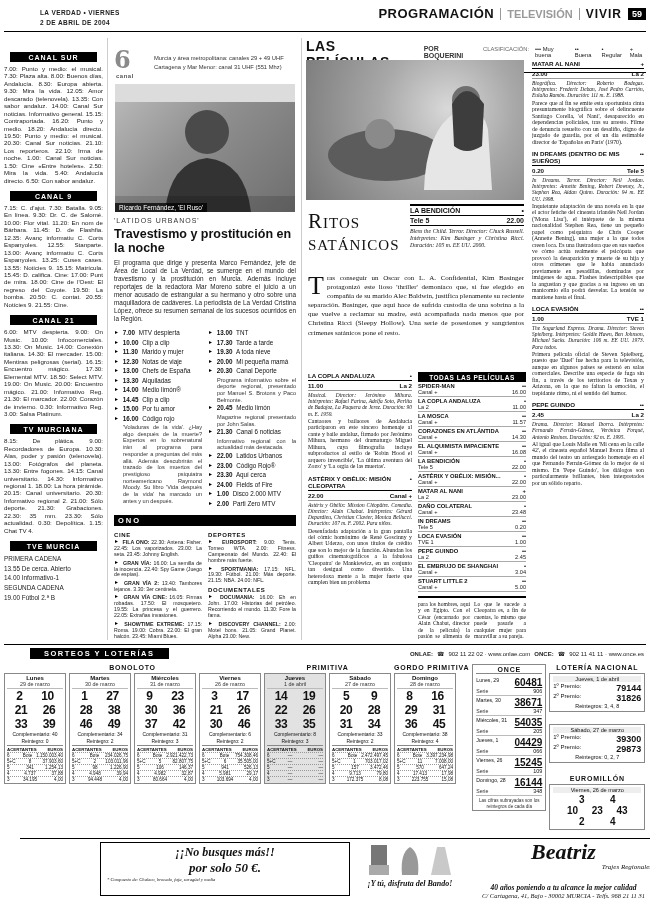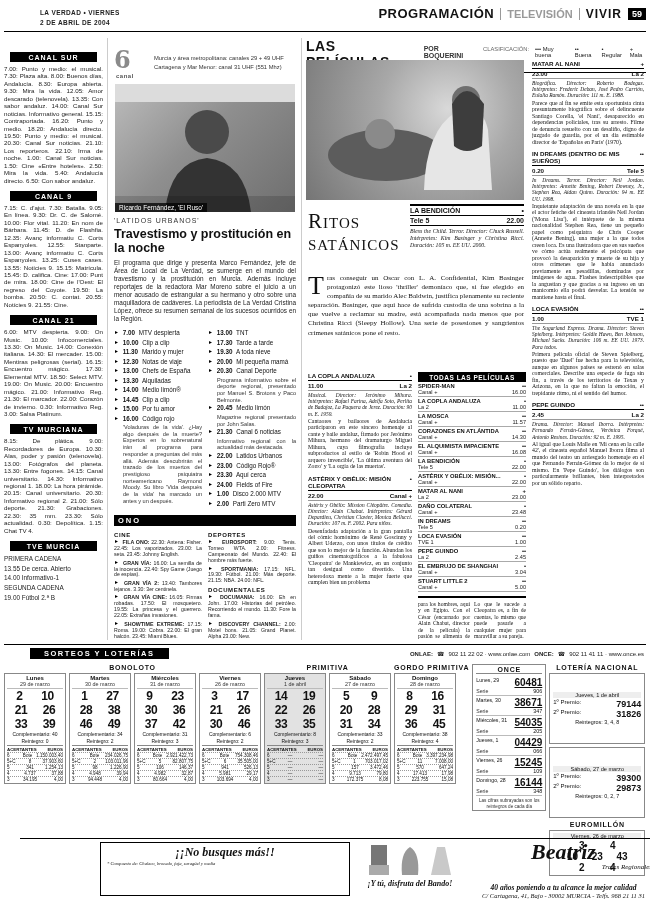--- a/index.html
+++ b/index.html
@@ -112,21 +112,21 @@
   .acc-row .c3 { text-align:right; }
   .once-col { width:74px; border:1px solid #888; padding:1px 3px; }
   .once-col .game-label { border-bottom:1px solid #888; }
   .once-row { display:grid; grid-template-columns:1fr auto; border-bottom:1px solid #bbb; padding:1px 0; }
   .once-day { font-size:5.2px; }
   .once-serie-lbl { font-size:5.2px; color:#333; }
   .once-num { font-size:10px; font-weight:bold; text-decoration:underline; text-align:right; grid-row:1; grid-column:2; }
   .once-serie { font-size:5.4px; text-align:right; grid-column:2; }
   .once-note { font-size:4.6px; line-height:1.2; color:#333; margin-top:2px; text-align:center; }
   .nac-col { width:96px; }
-  .nac-box { border:1px solid #888; padding:18px 3px; margin-bottom:3px; }
+  .nac-box { border:1px solid #888; padding:2px 3px; margin-bottom:12px; }
   .nac-date { font-size:5.6px; text-align:center; background:#eee; margin-bottom:1px; }
   .nac-line { display:flex; justify-content:space-between; font-size:6px; }
   .nac-line b { font-size:9px; }
   .nac-r { font-size:5.4px; text-align:center; }
   .euro-box { border:1px solid #888; padding:2px 3px; }
   .euro-row { display:flex; justify-content:space-evenly; }
   .euro-num { font-size:10px; font-weight:bold; }
 
   
   #ads { position:absolute; top:838px; left:20px; width:642px; height:60px; border-top:1px solid #000;
@@ -1436,20 +1436,21 @@
 
       </div>
     </div>
 
   </div>
 </div>
 
 <div id="ads">
   <div class="ad1">
     <div class="ad1-l1">¡¡No busques más!!</div>
+    <div class="ad1-l3">por solo 50 €.</div>
     <div class="ad1-foot">* Compuesto de: Chaleco, brocado, faja, zaragüel y media</div>
   </div>
   <div class="ad-mid">
     <div class="costumes">
       <svg class="sil" width="28" height="34" viewBox="0 0 28 34">
         <rect x="6" y="2" width="16" height="20" fill="#777"></rect>
         <rect x="4" y="22" width="20" height="10" fill="#aaa"></rect>
       </svg>
       <svg class="sil" width="28" height="34" viewBox="0 0 28 34">
         <path d="M6 32 Q4 10 14 4 Q24 10 22 32 Z" fill="#999"></path>

